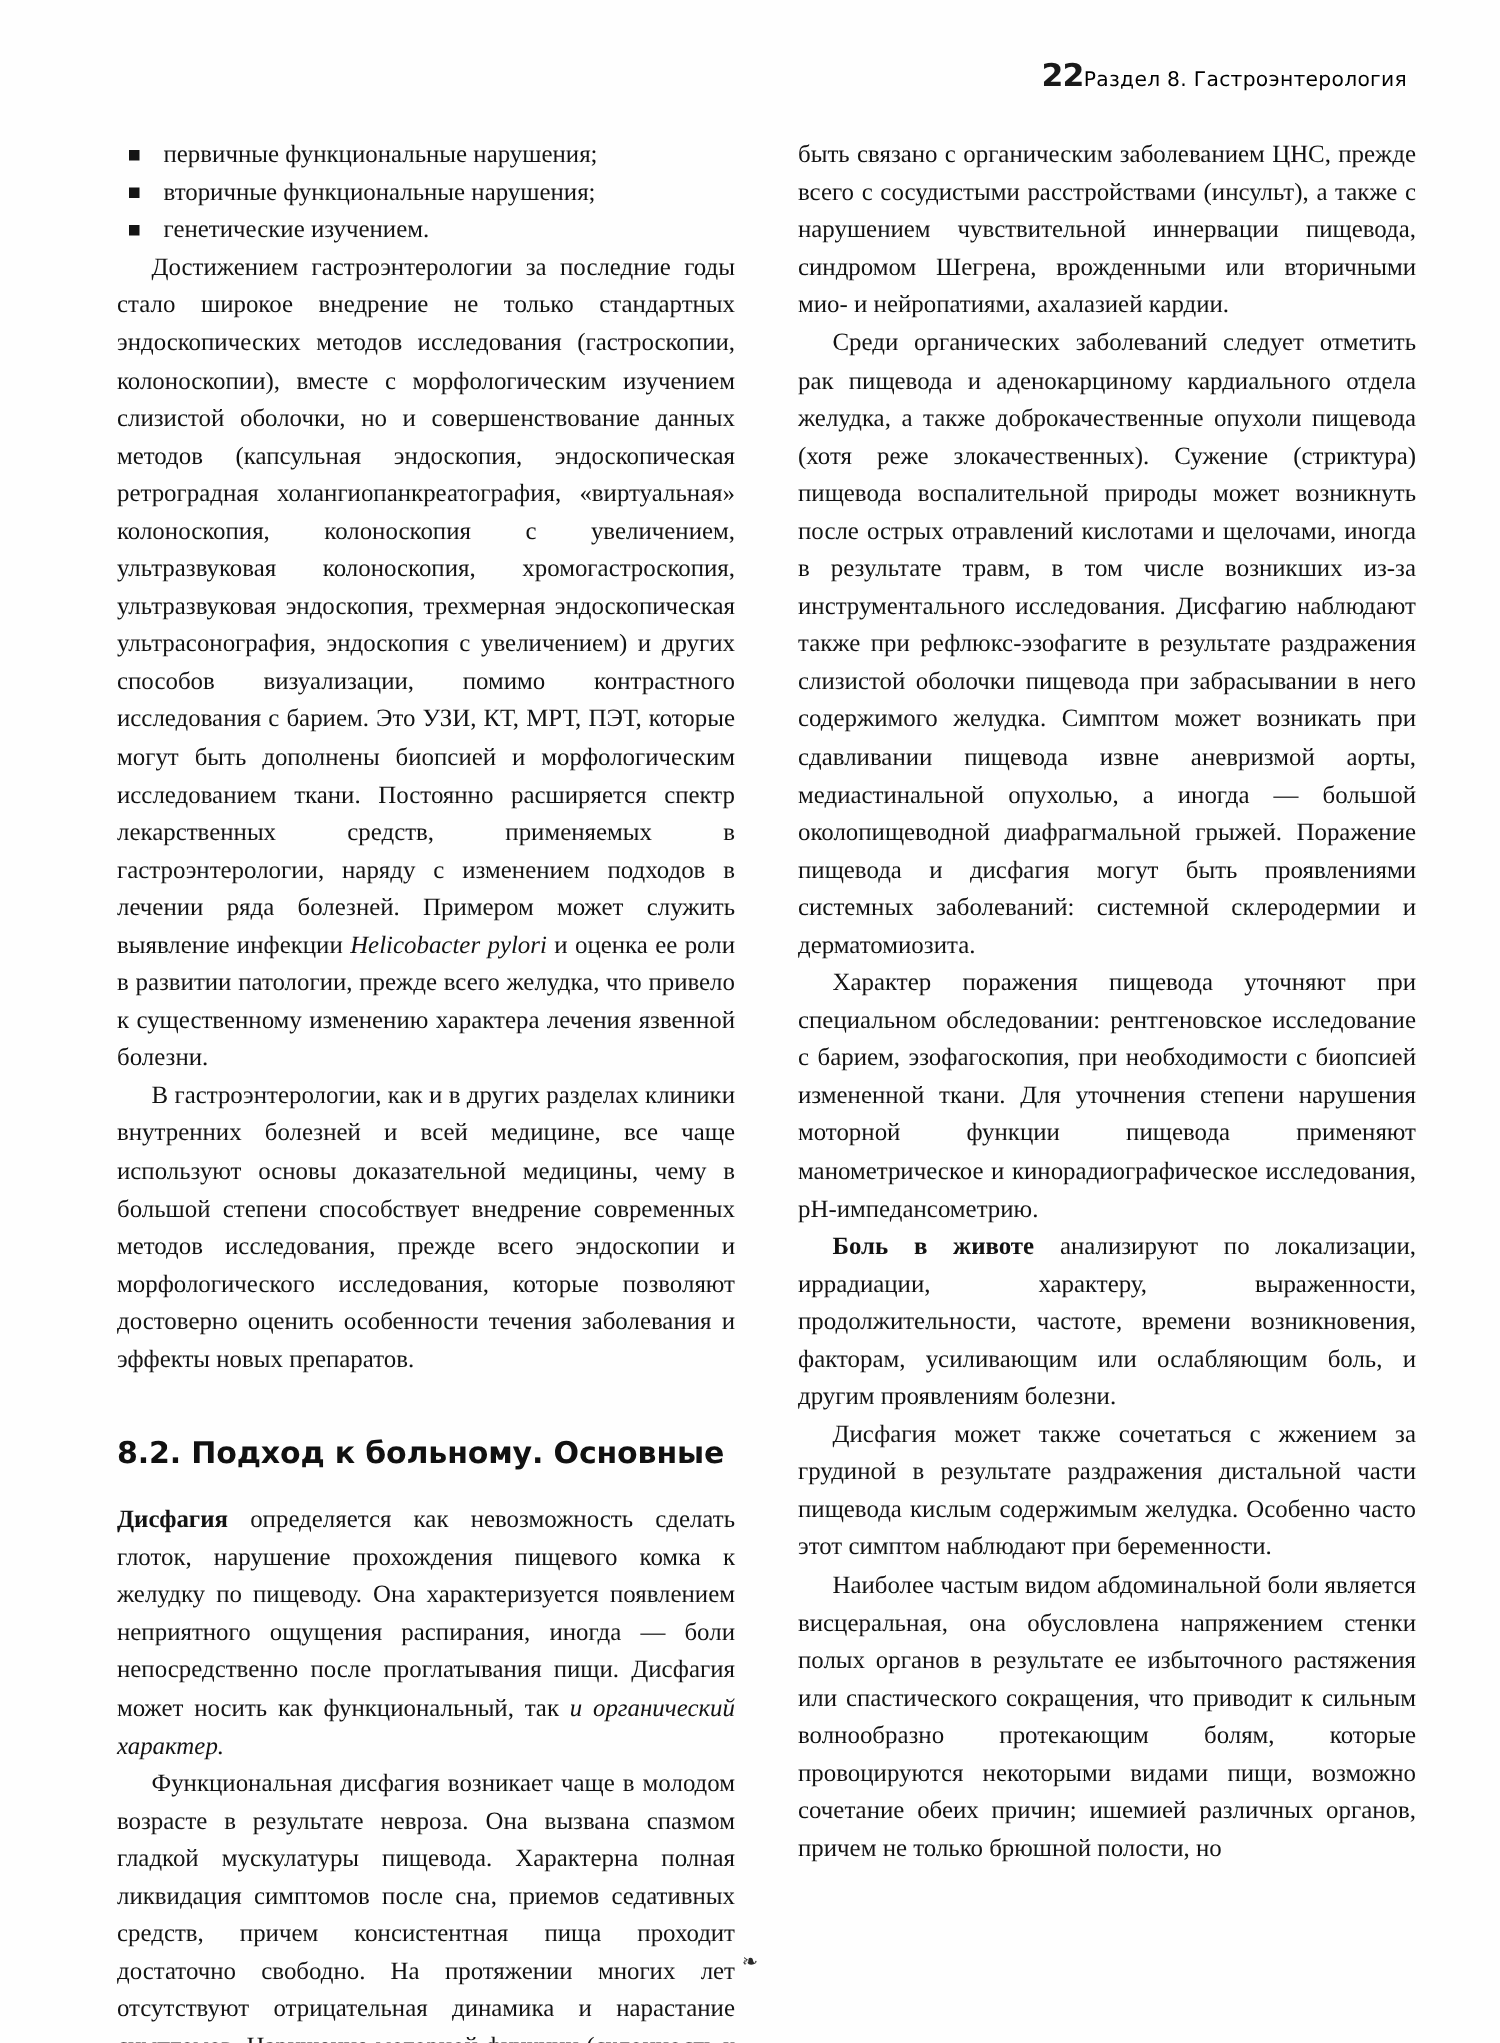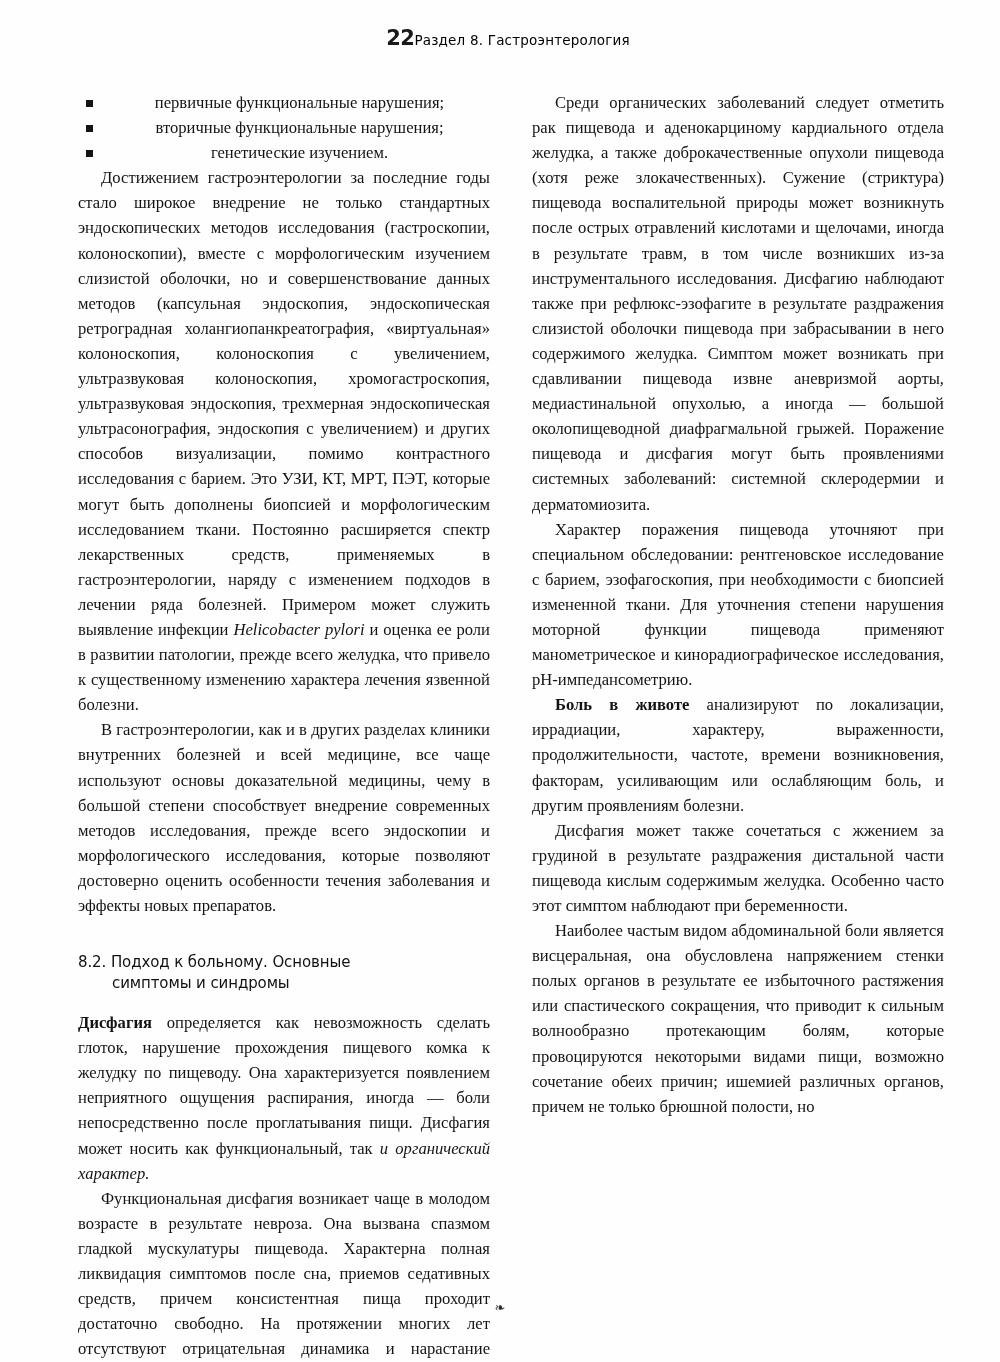--- a/index.html
+++ b/index.html
@@ -19,27 +19,27 @@
 
   .page {
     position: absolute;
     inset: 0;
     background: #fefefe;
   }
 
   
   .running-head {
     position: absolute;
-    top: 26px;
+    top: 38px;
     left: 78px;
     right: 62px;
     height: 30px;
     display: flex;
     align-items: baseline;
-    justify-content: center;
+    justify-content: flex-end;
   }
   .folio {
     font-family: "DejaVu Sans", sans-serif;
     font-weight: 700;
     font-size: 21px;
     letter-spacing: -0.5px;
     color: #1a1a1a;
   }
   .running-title {
     font-family: "DejaVu Sans", sans-serif;
@@ -79,42 +79,42 @@
   .bullets {
     margin: 0 0 0 0;
     padding: 0;
     list-style: none;
   }
   .bullets li {
     font-size: 16.6px;
     line-height: 25.1px;
     padding-left: 31px;
     position: relative;
-    text-align: center;
+    text-align: left;
   }
   .bullets li::before {
     content: "";
     position: absolute;
     left: 8px;
     top: 10px;
     width: 7px;
     height: 7px;
     background: #141414;
   }
 
   b, strong { font-weight: 700; }
   i, em { font-style: italic; }
 
   
   .section-head {
     margin: 34px 0 16px 0;
     font-family: "DejaVu Sans", "Liberation Sans", sans-serif;
-    font-weight: 400;
-    font-size: 15px;
-    line-height: 21px;
+    font-weight: 700;
+    font-size: 20px;
+    line-height: 32px;
     letter-spacing: -0.1px;
     color: #111;
   }
   .section-head .l1 { display: block; }
   .section-head .l2 { display: block; padding-left: 34px; }
 
   
   .ornament {
     position: absolute;
     left: 0;
@@ -145,31 +145,31 @@
         <li>вторичные функциональные нарушения;</li>
         <li>генетические изучением.</li>
       </ul>
 
       <p><span>Достижением гастроэнтерологии за последние годы стало широкое внедрение не только стандартных эндоскопических методов исследования (гастроскопии, колоноскопии), вместе с морфологическим изучением слизистой оболочки, но и совершенствование данных методов (капсульная эндоскопия, эндоскопическая ретроградная холангиопанкреатография, «виртуальная» колоноскопия, колоноскопия с увеличением, ультразвуковая колоноскопия, хромогастроскопия, ультразвуковая эндоскопия, трехмерная эндоскопическая ультрасонография, эндоскопия с увеличением) и других способов визуализации, помимо контрастного исследования с барием. Это УЗИ, КТ, МРТ, ПЭТ, которые могут быть дополнены биопсией и морфологическим исследованием ткани. Постоянно расширяется спектр лекарственных средств, применяемых в гастроэнтерологии, наряду с изменением подходов в лечении ряда болезней. Примером может служить выявление инфекции </span><i>Helicobacter pylori</i><span> и оценка ее роли в развитии патологии, прежде всего желудка, что привело к существенному изменению характера лечения язвенной болезни.</span></p>
 
       <p>В гастроэнтерологии, как и в других разделах клиники внутренних болезней и всей медицине, все чаще используют основы доказательной медицины, чему в большой степени способствует внедрение современных методов исследования, прежде всего эндоскопии и морфологического исследования, которые позволяют достоверно оценить особенности течения заболевания и эффекты новых препаратов.</p>
 
       <h2 class="section-head">
         <span class="l1">8.2. Подход к больному. Основные</span>
-        <span class="l2">симптомы и синдромы</span>
       </h2>
 
       <p class="no-indent"><b>Дисфагия</b><span> определяется как невозможность сделать глоток, нарушение прохождения пищевого комка к желудку по пищеводу. Она характеризуется появлением неприятного ощущения распирания, иногда — боли непосредственно после проглатывания пищи. Дисфагия может носить как функциональный, так </span><i>и органический характер.</i></p>
 
       <p>Функциональная дисфагия возникает чаще в молодом возрасте в результате невроза. Она вызвана спазмом гладкой мускулатуры пищевода. Характерна полная ликвидация симптомов после сна, приемов седативных средств, причем консистентная пища проходит достаточно свободно. На протяжении многих лет отсутствуют отрицательная динамика и нарастание симптомов. Нарушение моторной функции (склонность к спазму или атонии мышечного слоя) может</p>
 
     </div>
 
     <div class="col">
 
+      <p class="no-indent">быть связано с органическим заболеванием ЦНС, прежде всего с сосудистыми расстройствами (инсульт), а также с нарушением чувствительной иннервации пищевода, синдромом Шегрена, врожденными или вторичными мио- и нейропатиями, ахалазией кардии.</p>
 
       <p>Среди органических заболеваний следует отметить рак пищевода и аденокарциному кардиального отдела желудка, а также доброкачественные опухоли пищевода (хотя реже злокачественных). Сужение (стриктура) пищевода воспалительной природы может возникнуть после острых отравлений кислотами и щелочами, иногда в результате травм, в том числе возникших из-за инструментального исследования. Дисфагию наблюдают также при рефлюкс-эзофагите в результате раздражения слизистой оболочки пищевода при забрасывании в него содержимого желудка. Симптом может возникать при сдавливании пищевода извне аневризмой аорты, медиастинальной опухолью, а иногда — большой околопищеводной диафрагмальной грыжей. Поражение пищевода и дисфагия могут быть проявлениями системных заболеваний: системной склеродермии и дерматомиозита.</p>
 
       <p>Характер поражения пищевода уточняют при специальном обследовании: рентгеновское исследование с барием, эзофагоскопия, при необходимости с биопсией измененной ткани. Для уточнения степени нарушения моторной функции пищевода применяют манометрическое и кинорадиографическое исследования, pH-импедансометрию.</p>
 
       <p><b>Боль в животе</b><span> анализируют по локализации, иррадиации, характеру, выраженности, продолжительности, частоте, времени возникновения, факторам, усиливающим или ослабляющим боль, и другим проявлениям болезни.</span></p>
 
       <p>Дисфагия может также сочетаться с жжением за грудиной в результате раздражения дистальной части пищевода кислым содержимым желудка. Особенно часто этот симптом наблюдают при беременности.</p>
 
 

